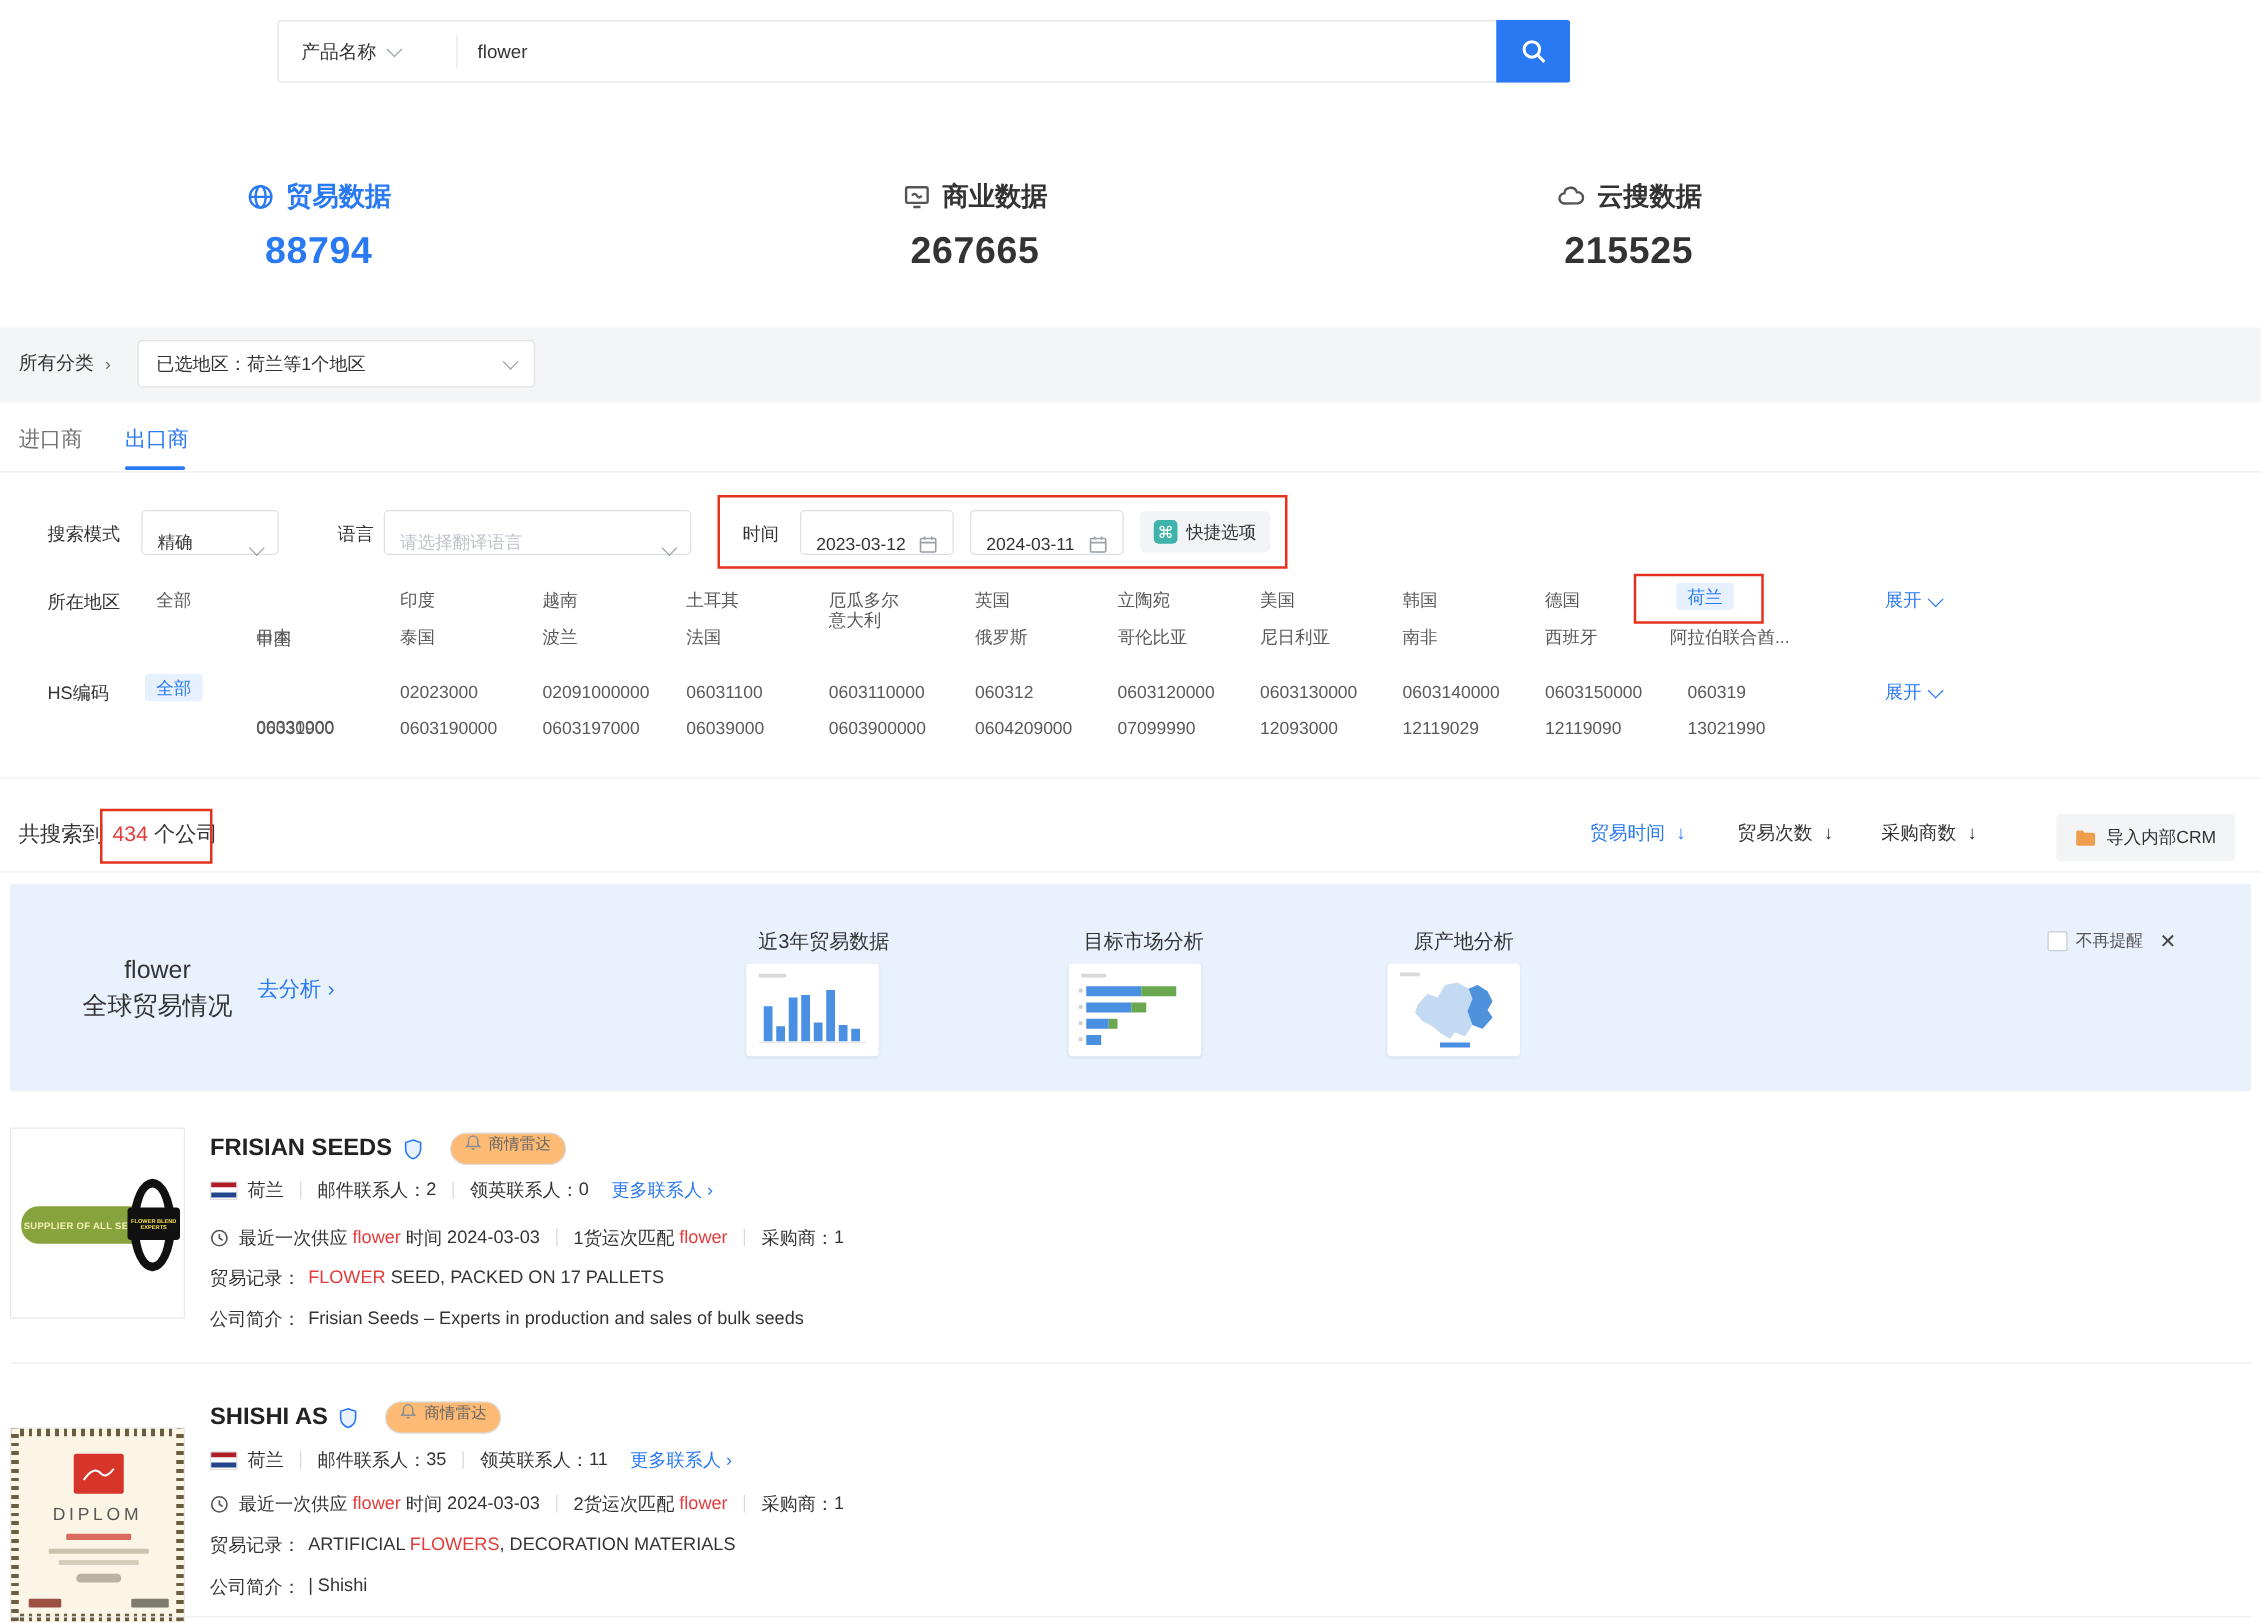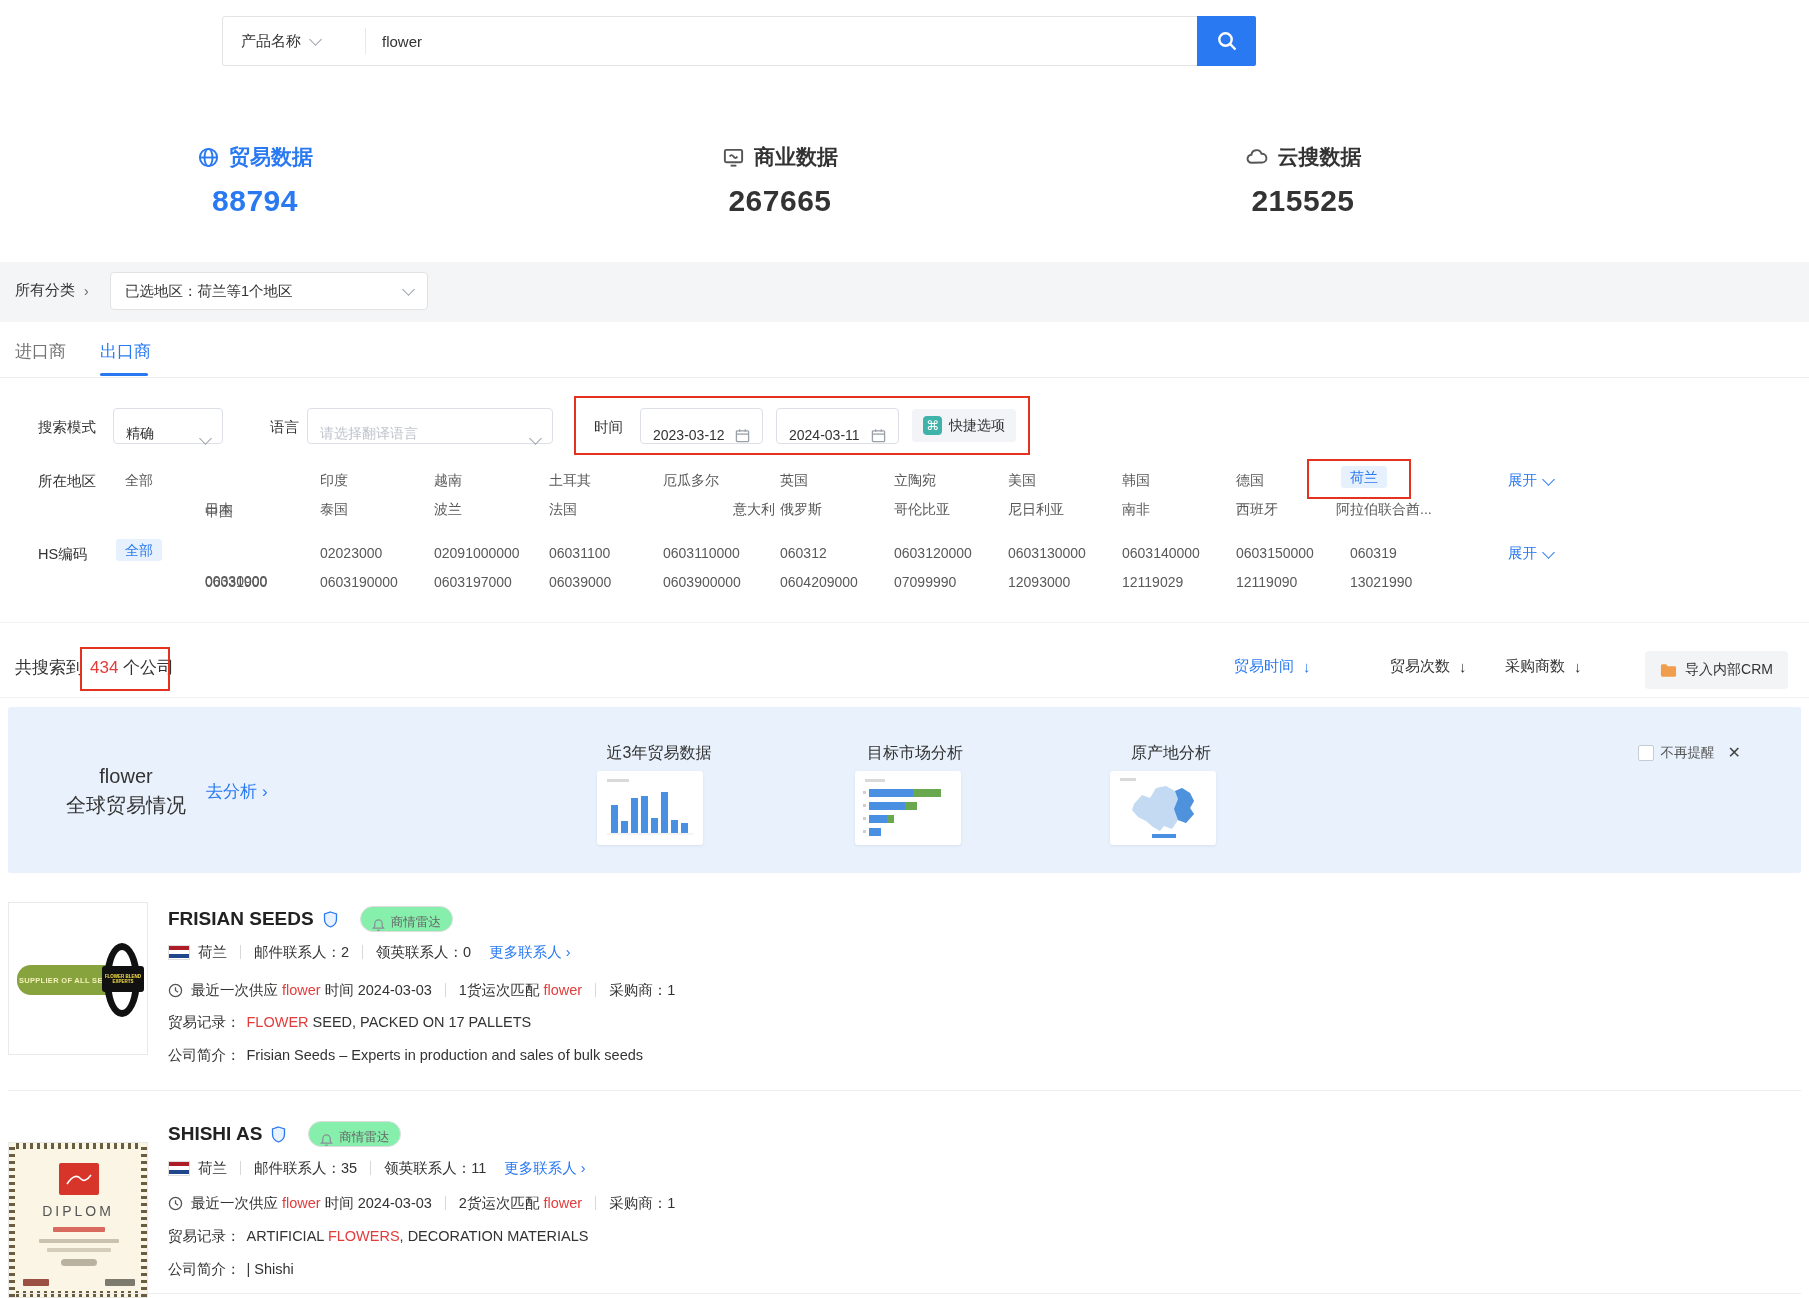--- a/index.html
+++ b/index.html
@@ -67,21 +67,21 @@
   .bn-card-label{position:absolute;top:36px;width:160px;text-align:center;font-size:16px;color:#333;}
   .thumb{position:absolute;top:64px;width:106px;height:74px;background:#fff;border-radius:3px;box-shadow:0 1px 3px rgba(80,110,150,.12);cursor:pointer;}
   .bn-dismiss{position:absolute;right:60px;top:36px;display:flex;align-items:center;gap:7px;font-size:13.5px;color:#555;}
   .cbx{width:14px;height:14px;border:1px solid #c7ccd4;border-radius:2px;background:#fff;cursor:pointer;}
   .bn-x{font-size:16px;color:#444;cursor:pointer;margin-left:6px;}
 
   
   .logo{position:absolute;left:8px;width:140px;background:#fff;border:1px solid #e9e9e9;box-sizing:border-box;cursor:pointer;}
   .cline{position:absolute;left:168px;display:flex;align-items:center;font-size:14.5px;color:#333;white-space:nowrap;}
   .cname{font-size:19px;font-weight:700;color:#222;cursor:pointer;}
-  .radar-pill{display:flex;align-items:flex-end;gap:6px;height:24px;border:1px solid #ddd;border-radius:13px;background:#86efac;
+  .radar-pill{display:flex;align-items:flex-start;gap:6px;height:24px;border:1px solid #ddd;border-radius:13px;background:#fdba74;
     padding:0 11px;font-size:12.5px;color:#666;cursor:pointer;}
   .vbar{display:inline-block;width:1px;height:14px;background:#d8d8d8;margin:0 13px;}
   .red{color:#e23c3c;}
   .blue{color:#2979f2;cursor:pointer;}
   .flag{width:22px;height:15px;display:inline-block;border:1px solid #e0e0e0;box-sizing:border-box;margin-right:8px;}
   .flag .s{display:block;height:33.4%;}
   .muted-gap{margin:0 4px 0 0;}
 
   
   .l1banner{position:absolute;left:8px;top:62px;width:104px;height:30px;background:#86a33d;border-radius:14px;
@@ -212,21 +212,21 @@
   <div class="cell" style="left:780px;top:472px;">英国</div>
   <div class="cell" style="left:894px;top:472px;">立陶宛</div>
   <div class="cell" style="left:1008px;top:472px;">美国</div>
   <div class="cell" style="left:1122px;top:472px;">韩国</div>
   <div class="cell" style="left:1236px;top:472px;">德国</div>
   <div class="cell" style="left:1350px;top:469px;"><span class="pillsel">荷兰</span></div>
   <div class="cell" style="left:205px;top:501px;">日本</div>
   <div class="cell" style="left:320px;top:501px;">泰国</div>
   <div class="cell" style="left:434px;top:501px;">波兰</div>
   <div class="cell" style="left:549px;top:501px;">法国</div>
-  <div class="cell" style="left:663px;top:501px;text-align:right;">意大利</div>
+  <div class="cell" style="left:663px;top:488px;">意大利</div>
   <div class="cell" style="left:780px;top:501px;">俄罗斯</div>
   <div class="cell" style="left:894px;top:501px;">哥伦比亚</div>
   <div class="cell" style="left:1008px;top:501px;">尼日利亚</div>
   <div class="cell" style="left:1122px;top:501px;">南非</div>
   <div class="cell" style="left:1236px;top:501px;">西班牙</div>
   <div class="cell" style="left:1336px;top:501px;width:130px;">阿拉伯联合酋...</div>
   <div class="expand" style="top:471px;">
     <span>展开</span>
       <span class="chev blue"></span>
   </div>
@@ -263,21 +263,21 @@
 
   <div class="hline" style="top:622px;background:#f2f2f2;"></div>
 
   <div class="abs" style="left:15px;top:656px;font-size:17px;color:#333;">共搜索到</div>
   <div class="abs" style="left:90px;top:656px;font-size:17px;">
     <span class="red">434</span>
     <span>个公司</span>
   </div>
   <div class="redbox" style="left:80px;top:647px;width:90px;height:44px;"></div>
 
-  <div class="sort on" style="left:1234px;text-align:center;">
+  <div class="sort on" style="left:1272px;text-align:center;">
     <span>贸易时间</span>
     <span style="color:#2979f2;">↓</span>
   </div>
   <div class="sort" style="left:1390px;">
     <span>贸易次数</span>
     <span>↓</span>
   </div>
   <div class="sort" style="left:1505px;">
     <span>采购商数</span>
     <span>↓</span>

